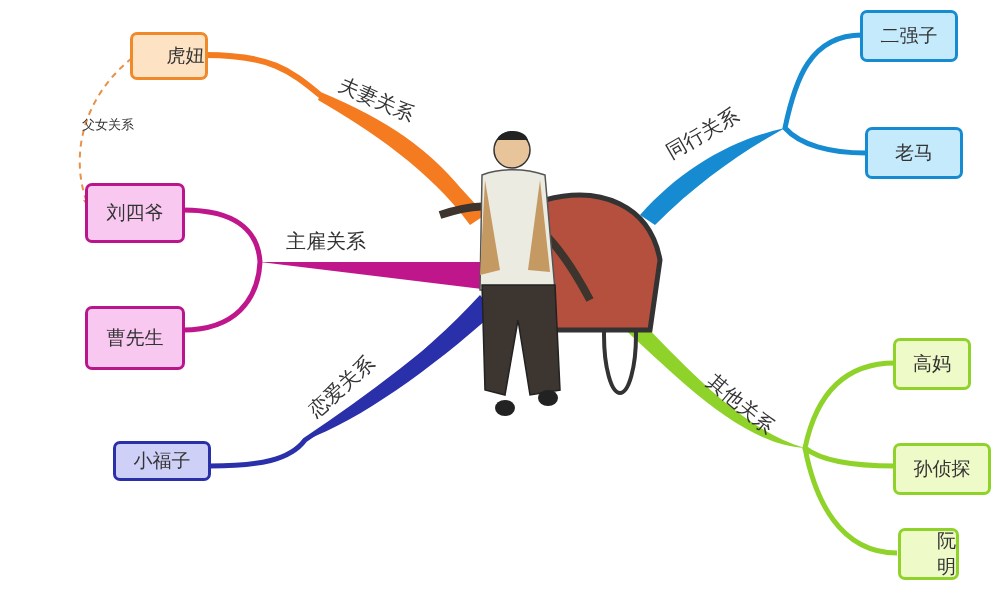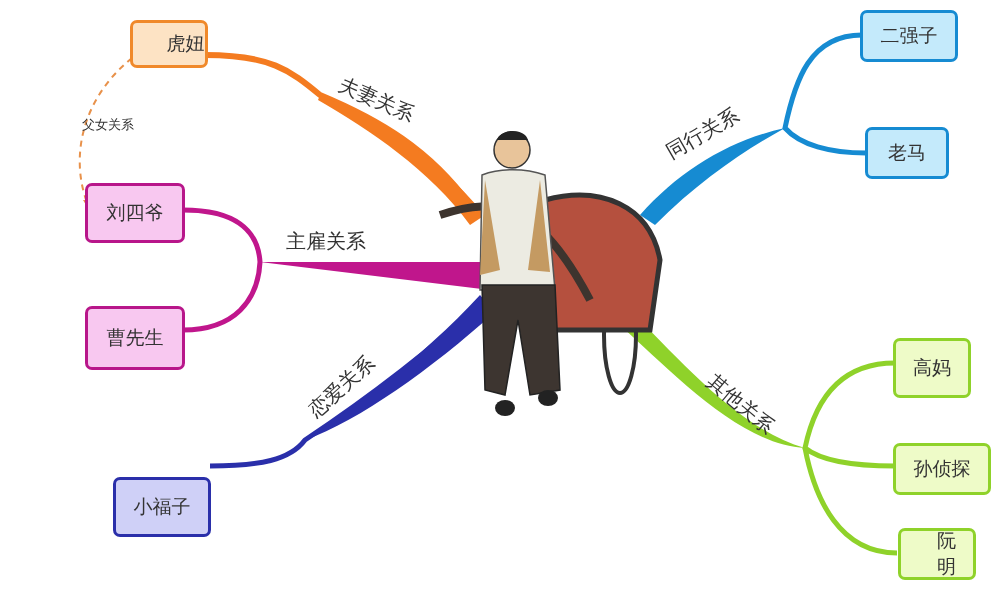--- a/index.html
+++ b/index.html
@@ -48,22 +48,22 @@
     </g>
   </svg>
 
   <div class="blabel" style="left:340px;top:70px;transform:rotate(24deg);">夫妻关系</div>
   <div class="blabel" style="left:278px;top:228px;margin-left:8px;">主雇关系</div>
   <div class="blabel" style="left:312px;top:400px;transform:rotate(-42deg);">恋爱关系</div>
   <div class="blabel" style="left:668px;top:140px;transform:rotate(-30deg);">同行关系</div>
   <div class="blabel" style="left:710px;top:365px;transform:rotate(40deg);">其他关系</div>
   <div class="blabel" style="left:82px;top:116px;font-size:13px;">父女关系</div>
 
-  <div class="node" style="left:130px;top:20px;width:78px;height:48px;border-color:#f0892a;background:#fde3c4;padding-left:33px;">虎妞</div>
+  <div class="node" style="left:130px;top:32px;width:78px;height:48px;border-color:#f0892a;background:#fde3c4;padding-left:33px;">虎妞</div>
   <div class="node" style="left:85px;top:183px;width:100px;height:60px;border-color:#b8168a;background:#f8c8f0;">刘四爷</div>
   <div class="node" style="left:85px;top:306px;width:100px;height:64px;border-color:#b8168a;background:#f8c8f0;">曹先生</div>
-  <div class="node" style="left:113px;top:441px;width:98px;height:60px;border-color:#2a2faa;background:#cfd0f7;margin-top:36px;">小福子</div>
+  <div class="node" style="left:113px;top:441px;width:98px;height:40px;border-color:#2a2faa;background:#cfd0f7;">小福子</div>
   <div class="node" style="left:860px;top:10px;width:98px;height:52px;border-color:#168bd2;background:#c4eafb;">二强子</div>
-  <div class="node" style="left:865px;top:127px;width:84px;height:52px;border-color:#168bd2;background:#c4eafb;">老马</div>
-  <div class="node" style="left:893px;top:338px;width:78px;height:60px;border-color:#8fd22a;background:#eefbc8;">高妈</div>
+  <div class="node" style="left:865px;top:127px;width:98px;height:52px;border-color:#168bd2;background:#c4eafb;">老马</div>
+  <div class="node" style="left:893px;top:338px;width:78px;height:52px;border-color:#8fd22a;background:#eefbc8;">高妈</div>
   <div class="node" style="left:893px;top:443px;width:98px;height:52px;border-color:#8fd22a;background:#eefbc8;">孙侦探</div>
-  <div class="node" style="left:898px;top:528px;width:78px;height:52px;border-color:#8fd22a;background:#eefbc8;padding-left:36px;">阮明</div>
+  <div class="node" style="left:898px;top:528px;width:61px;height:52px;border-color:#8fd22a;background:#eefbc8;padding-left:36px;">阮明</div>
 </div>
 
 </body></html>

